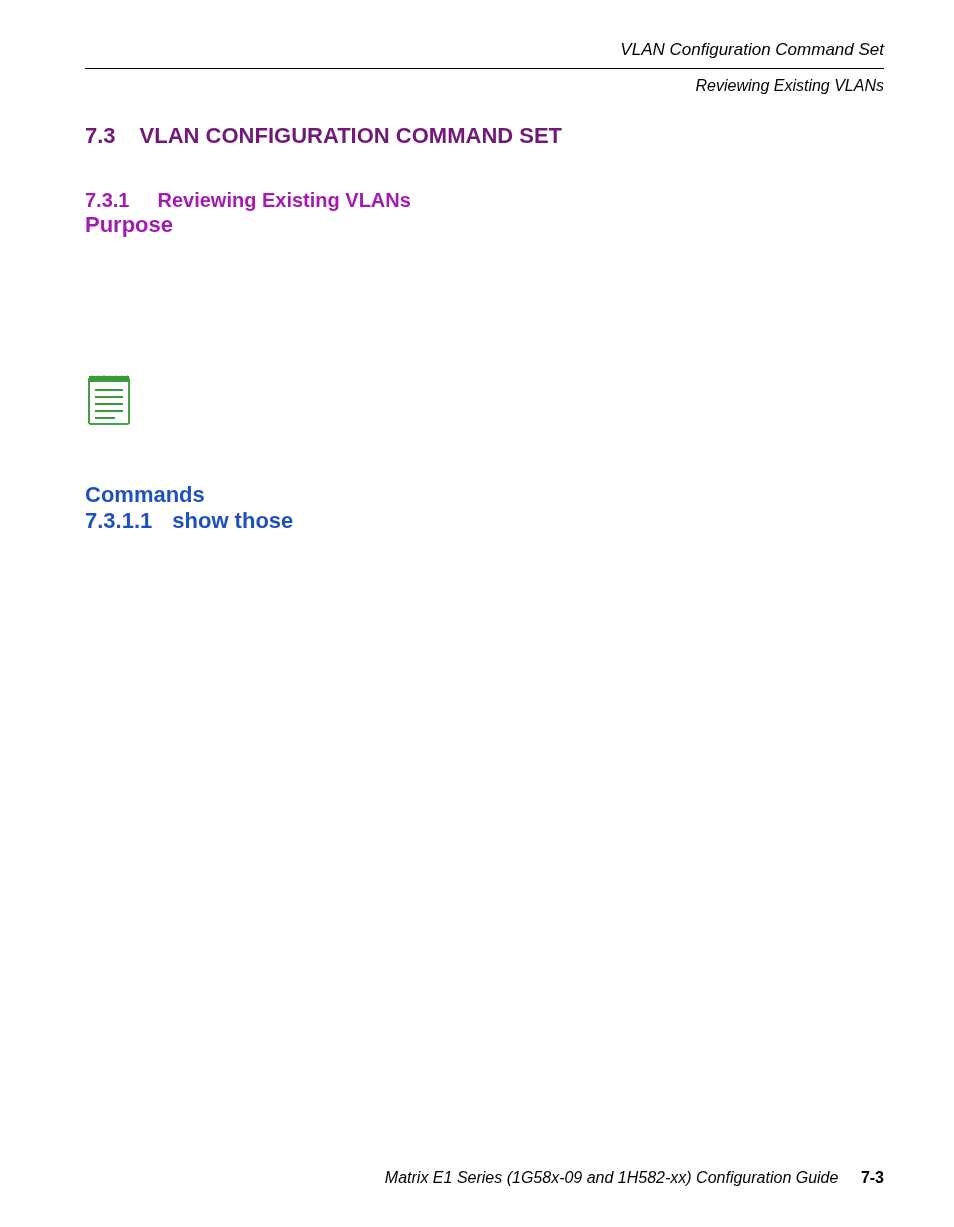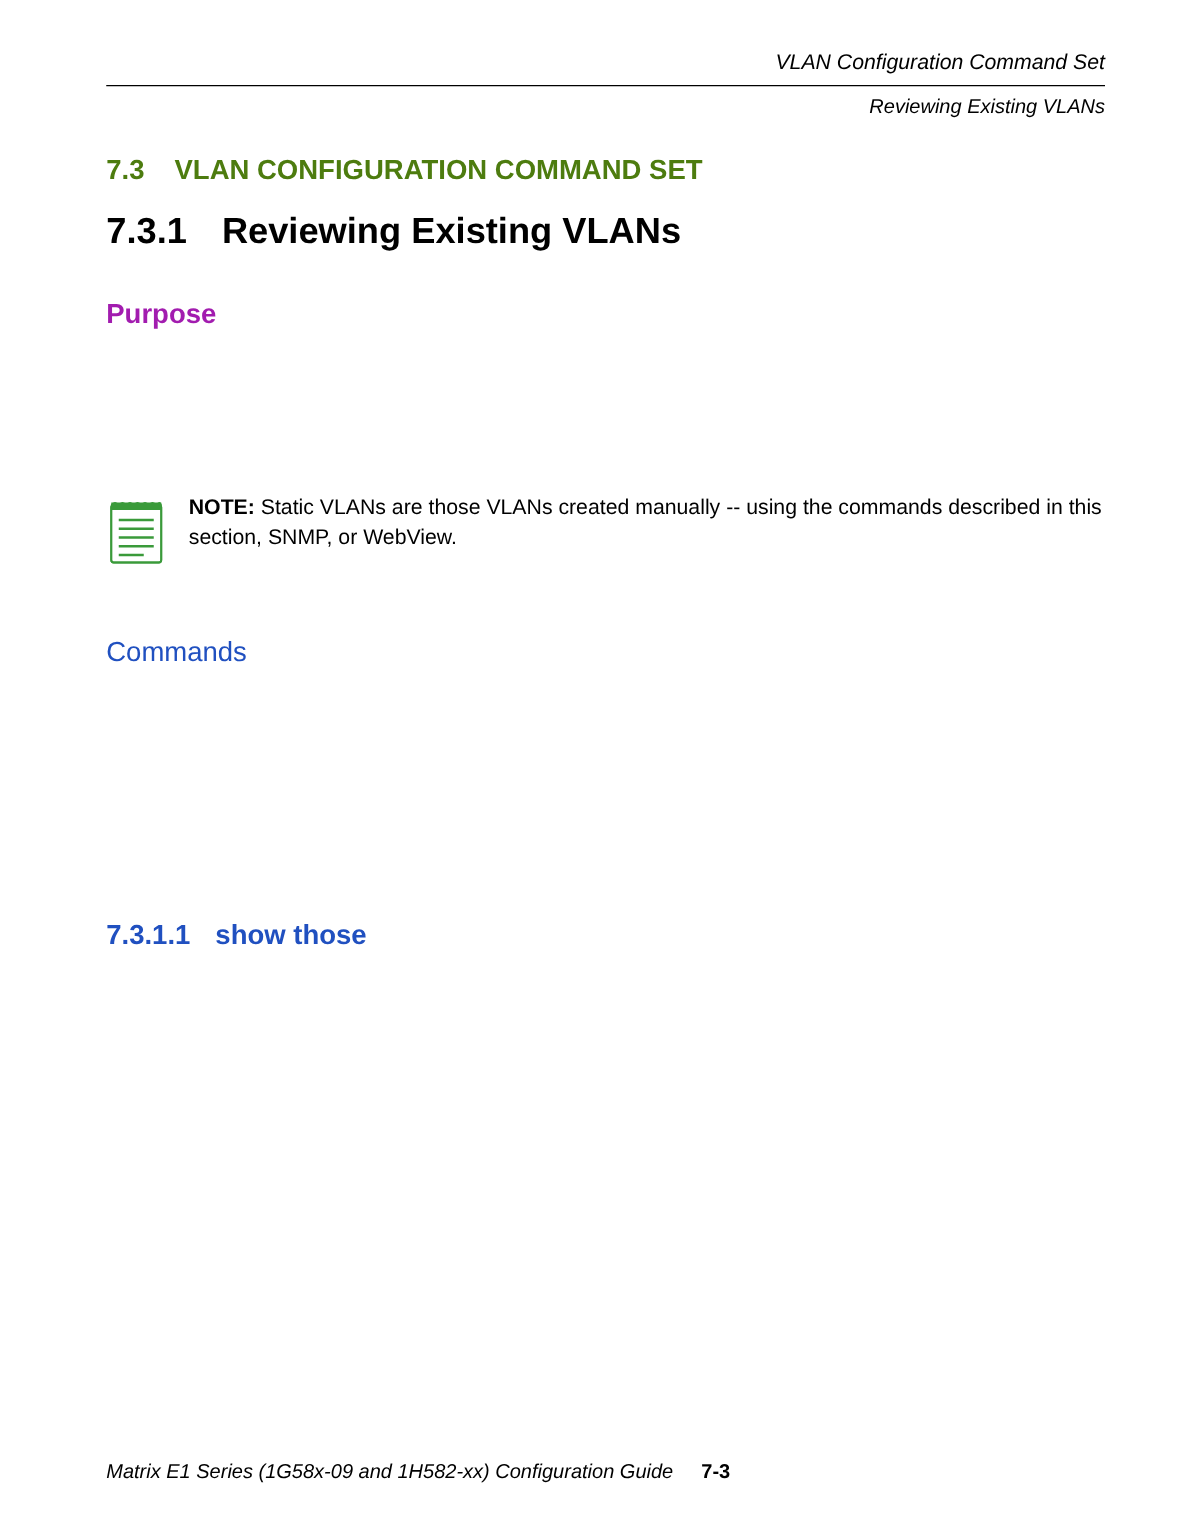--- a/index.html
+++ b/index.html
@@ -27,32 +27,31 @@
     margin-bottom: 8px;
   }
   .header-subtitle {
     font-style: italic;
     font-size: 16px;
     color: #000;
     text-align: right;
     margin-bottom: 28px;
   }
   .h1 {
-    color: #4d7c0f;
+    color: #701a75;
     font-weight: bold;
     font-size: 22px;
-    margin-bottom: 20px;
+    margin-bottom: 40px;
     display: flex;
     gap: 24px;
   }
   .h2 {
-    color: #000000;
+    color: #a21caf;
     font-weight: bold;
-    font-size: 29px;
-    margin-bottom: 36px;
+    font-size: 20px;
     display: flex;
     gap: 28px;
   }
   .h3-purpose {
     color: #a21caf;
     font-weight: bold;
     font-size: 22px;
     margin-bottom: 130px;
   }
   .note-container {
@@ -68,37 +67,36 @@
   .note-text {
     font-size: 17px;
     color: #000;
     line-height: 1.4;
   }
   .note-text b {
     font-weight: bold;
   }
   .h3-commands {
     color: #2050c0;
-    font-weight: normal;
+    font-weight: bold;
     font-size: 22px;
-    margin-bottom: 200px;
   }
   .h4 {
     color: #2050c0;
     font-weight: bold;
     font-size: 22px;
     display: flex;
     gap: 20px;
   }
   .footer {
     position: absolute;
     bottom: 40px;
     left: 85px;
     right: 70px;
-    text-align: left;
+    text-align: right;
     font-style: italic;
     font-size: 16px;
     color: #000;
   }
   .footer-pagenum {
     font-weight: bold;
     font-style: normal;
     margin-left: 18px;
   }
 </style>
@@ -130,24 +128,20 @@
       <rect x="4" y="8" width="40" height="46" rx="2" fill="none" stroke="#3a9a3a" stroke-width="1.5"></rect>
       <path d="M4 8 Q 7 4 10 8 Q 13 4 16 8 Q 19 4 22 8 Q 25 4 28 8 Q 31 4 34 8 Q 37 4 40 8 Q 43 4 44 8" fill="#3a9a3a" stroke="#3a9a3a" stroke-width="1"></path>
       <rect x="4" y="6" width="40" height="6" fill="#3a9a3a"></rect>
       <line x1="10" y1="20" x2="38" y2="20" stroke="#3a9a3a" stroke-width="2"></line>
       <line x1="10" y1="27" x2="38" y2="27" stroke="#3a9a3a" stroke-width="2"></line>
       <line x1="10" y1="34" x2="38" y2="34" stroke="#3a9a3a" stroke-width="2"></line>
       <line x1="10" y1="41" x2="38" y2="41" stroke="#3a9a3a" stroke-width="2"></line>
       <line x1="10" y1="48" x2="30" y2="48" stroke="#3a9a3a" stroke-width="2"></line>
     </svg>
   </span>
-  <div class="note-text">
-    <b>NOTE:</b>
-    <span>Static VLANs are those VLANs created manually -- using the commands described in this section, SNMP, or WebView.</span>
-  </div>
 </div>
 
 <div class="h3-commands">Commands</div>
 
 <div class="h4">
   <span>7.3.1.1</span>
   <span>show those</span>
 </div>
 
 <div class="footer">

